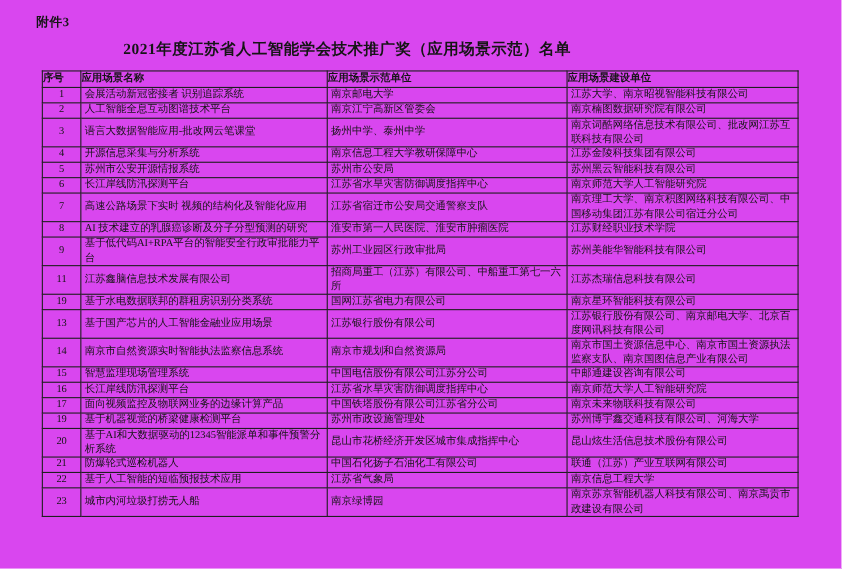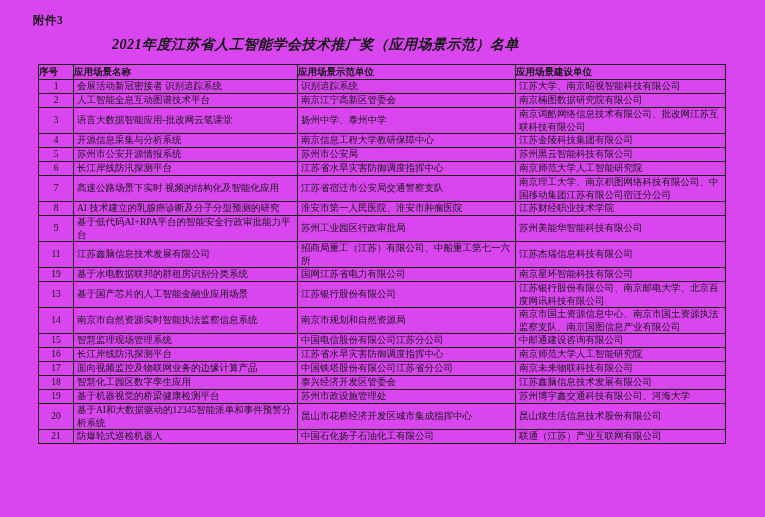--- a/index.html
+++ b/index.html
@@ -28,21 +28,20 @@
   }
   .doc-title {
     position: absolute;
     top: 36px;
     left: 0;
     width: 631px;
     text-align: center;
     font-size: 14px;
     font-weight: bold;
     letter-spacing: 0.5px;
-    font-style: italic;
   }
   table.award-table {
     position: absolute;
     left: 38px;
     top: 64px;
     width: 687px;
     border-collapse: collapse;
     table-layout: fixed;
     border: 1.5px solid #1f1f1f;
   }
@@ -95,21 +94,21 @@
         <th>序号</th>
         <th>应用场景名称</th>
         <th>应用场景示范单位</th>
         <th>应用场景建设单位</th>
       </tr>
     </thead>
     <tbody>
         <tr>
           <td class="num">1</td>
           <td>会展活动新冠密接者 识别追踪系统</td>
-          <td>识别追踪系统</td>
+          <td>南京邮电大学</td>
           <td>江苏大学、南京昭视智能科技有限公司</td>
         </tr>
         <tr>
           <td class="num">2</td>
           <td>人工智能全息互动图谱技术平台</td>
           <td>南京江宁高新区管委会</td>
           <td>南京楠图数据研究院有限公司</td>
         </tr>
         <tr>
           <td class="num">3</td>
@@ -189,39 +188,45 @@
           <td>江苏省水旱灾害防御调度指挥中心</td>
           <td>南京师范大学人工智能研究院</td>
         </tr>
         <tr>
           <td class="num">17</td>
           <td>面向视频监控及物联网业务的边缘计算产品</td>
           <td>中国铁塔股份有限公司江苏省分公司</td>
           <td>南京未来物联科技有限公司</td>
         </tr>
         <tr>
-          <td class="num">18</td>
-          <td>智慧化工园区数字孪生应用</td>
-          <td>泰兴经济开发区管委会</td>
-          <td>江苏鑫脑信息技术发展有限公司</td>
-        </tr>
-        <tr>
           <td class="num">19</td>
           <td>基于机器视觉的桥梁健康检测平台</td>
           <td>苏州市政设施管理处</td>
           <td>苏州博宇鑫交通科技有限公司、河海大学</td>
         </tr>
         <tr>
           <td class="num">20</td>
           <td>基于AI和大数据驱动的12345智能派单和事件预警分析系统</td>
           <td>昆山市花桥经济开发区城市集成指挥中心</td>
           <td>昆山炫生活信息技术股份有限公司</td>
         </tr>
         <tr>
           <td class="num">21</td>
           <td>防爆轮式巡检机器人</td>
           <td>中国石化扬子石油化工有限公司</td>
           <td>联通（江苏）产业互联网有限公司</td>
         </tr>
+        <tr>
+          <td class="num">22</td>
+          <td>基于人工智能的短临预报技术应用</td>
+          <td>江苏省气象局</td>
+          <td>南京信息工程大学</td>
+        </tr>
+        <tr>
+          <td class="num">23</td>
+          <td>城市内河垃圾打捞无人船</td>
+          <td>南京绿博园</td>
+          <td>南京苏京智能机器人科技有限公司、南京禹贡市政建设有限公司</td>
+        </tr>
       </tbody>
   </table>
 
 </div>
 
 </body></html>

